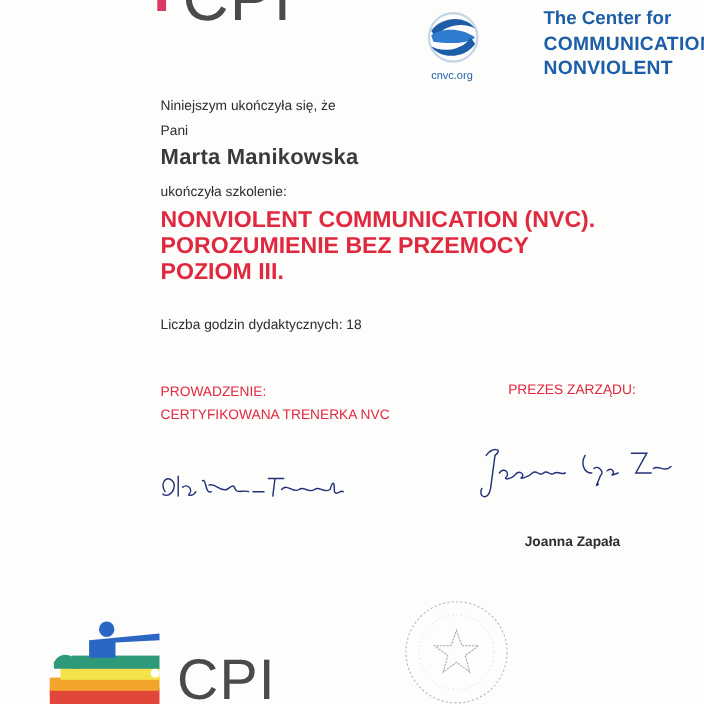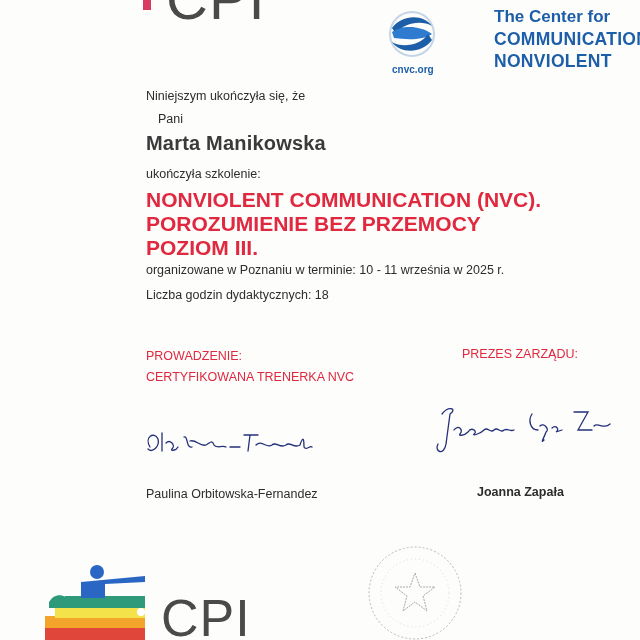--- a/index.html
+++ b/index.html
@@ -15,21 +15,21 @@
 
     
     .cpi-top-bar { left: 143px; top: -2px; width: 8px; height: 12px; background: #d83a64; }
     .cpi-top-text {
       left: 166px; top: -30px; font-size: 58px; color: #4a4a4a;
       letter-spacing: 1px; line-height: 1; font-weight: normal;
     }
 
     
     .cnvc-globe { left: 388px; top: 10px; width: 48px; height: 48px; }
-    .cnvc-url { left: 392px; top: 64px; font-size: 10px; font-weight: bold; color: #1d5ea8; }
+    .cnvc-url { left: 392px; top: 64px; font-size: 10px; font-weight: normal; color: #1d5ea8; }
     .cnvc-title {
       left: 446px; top: 6px; color: #1d5ea8; font-weight: bold;
       font-size: 17px; line-height: 22px;
     }
     .cnvc-title div { white-space: nowrap; margin-left: 48px; }
     .cnvc-title .big { font-size: 17.5px; letter-spacing: 0.3px; }
 
     .txt { font-size: 12.5px; color: #2d2d2d; white-space: nowrap; }
     .name {
       left: 146px; top: 132px; font-size: 20px; font-weight: bold;
@@ -66,31 +66,30 @@
     <path d="M44 30 C 34 44, 12 44, 4 32 C 14 38, 32 36, 40 24 Z" fill="#1d5ea8"></path>
   </svg>
   <div class="abs cnvc-url">cnvc.org</div>
   <div class="abs cnvc-title">
     <div>The Center for</div>
     <div class="big">COMMUNICATION</div>
     <div class="big">NONVIOLENT</div>
   </div>
 
   <div class="abs txt" style="left:146px; top:89px;">Niniejszym ukończyła się, że</div>
-  <div class="abs txt" style="left:146px; top:112px;margin-left:12px;">Pani</div>
+  <div class="abs txt" style="left:146px; top:112px;">Pani</div>
   <div class="abs name">Marta Manikowska</div>
   <div class="abs txt" style="left:146px; top:167px;">ukończyła szkolenie:</div>
 
   <div class="abs course">
     <div>NONVIOLENT COMMUNICATION (NVC).</div>
     <div>POROZUMIENIE BEZ PRZEMOCY</div>
     <div>POZIOM III.</div>
   </div>
 
-  <div class="abs txt" style="left:146px; top:263px;">organizowane w Poznaniu w terminie: 10 - 11 września w 2025 r.</div>
   <div class="abs txt" style="left:146px; top:288px;">Liczba godzin dydaktycznych: 18</div>
 
   <div class="abs red-label" style="left:146px; top:349px;">PROWADZENIE:</div>
   <div class="abs red-label" style="left:146px; top:370px;">CERTYFIKOWANA TRENERKA NVC</div>
   <div class="abs red-label" style="left:462px; top:347px;">PREZES ZARZĄDU:</div>
 
   <svg class="abs" style="left:140px; top:425px;" width="180" height="40" viewBox="0 0 180 40">
     <path class="sig" d="M10 22 C 4 12, 14 6, 18 14 C 20 22, 12 28, 8 24"></path>
     <path class="sig" d="M22 8 L 22 26 M26 18 C 30 14, 36 20, 32 24 C 30 26, 36 26, 38 22"></path>
     <path class="sig" d="M44 12 C 48 10, 46 24, 52 22 M50 16 C 56 14, 60 22, 66 20 C 70 18, 72 14, 74 20 C 76 24, 82 20, 86 22"></path>
@@ -98,21 +97,20 @@
     <path class="sig" d="M104 10 L 118 10 M110 10 L 108 26 M116 20 C 122 14, 126 24, 132 20 C 136 16, 140 24, 146 20 C 150 16, 154 24, 160 20 C 162 14, 164 10, 164 22 C 166 26, 170 20, 172 22"></path>
   </svg>
 
   <svg class="abs" style="left:428px; top:400px;" width="190" height="60" viewBox="0 0 190 60">
     <path class="sig" d="M14 14 C 20 6, 30 8, 22 14 L 18 44 C 16 56, 6 52, 10 44"></path>
     <path class="sig" d="M26 30 C 30 24, 36 30, 32 34 C 30 36, 36 36, 40 32 C 44 26, 50 32, 46 34 C 44 36, 52 34, 56 30 C 60 26, 62 34, 66 30 C 70 26, 72 34, 76 30 C 80 28, 82 32, 86 30"></path>
     <path class="sig" d="M104 14 C 100 20, 102 30, 110 30 M112 26 C 116 22, 122 30, 118 32 C 116 38, 112 44, 116 40 M124 28 C 128 24, 132 30, 128 32 L 134 30"></path>
     <path class="sig" d="M146 12 L 160 12 L 150 30 L 164 30 M166 26 C 170 22, 176 30, 182 24"></path>
   </svg>
 
-  <div class="abs txt" style="left:146px; top:487px;">Paulina Orbitowska-Fernandez</div>
   <div class="abs txt" style="left:477px; top:485px;font-weight:bold;">Joanna Zapała</div>
 
   <svg class="abs seal" viewBox="0 0 100 100">
     <circle cx="50" cy="50" r="46" fill="none" stroke="#b9b9b9" stroke-width="1" stroke-dasharray="2 2"></circle>
     <circle cx="50" cy="50" r="34" fill="none" stroke="#d0d0d0" stroke-width="0.8" stroke-dasharray="1 3"></circle>
     <polygon points="50,30 55,44 70,44 58,53 62,68 50,59 38,68 42,53 30,44 45,44" fill="none" stroke="#a8a8a8" stroke-width="1" stroke-dasharray="2 1"></polygon>
   </svg>
 
   <svg class="abs cpi-mark" viewBox="0 0 110 80">
     <rect x="0" y="64" width="100" height="16" fill="#e0473a"></rect>

